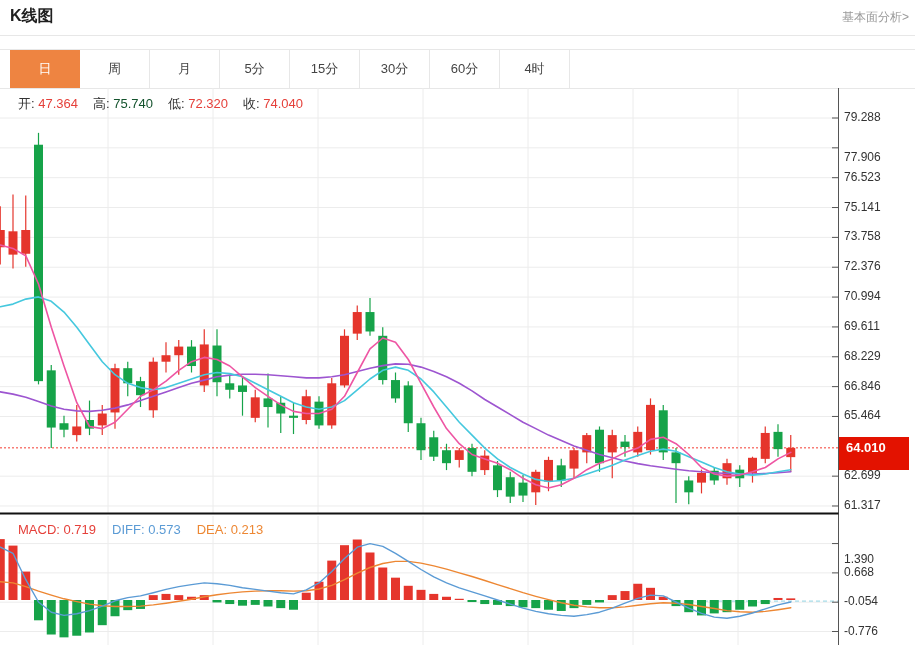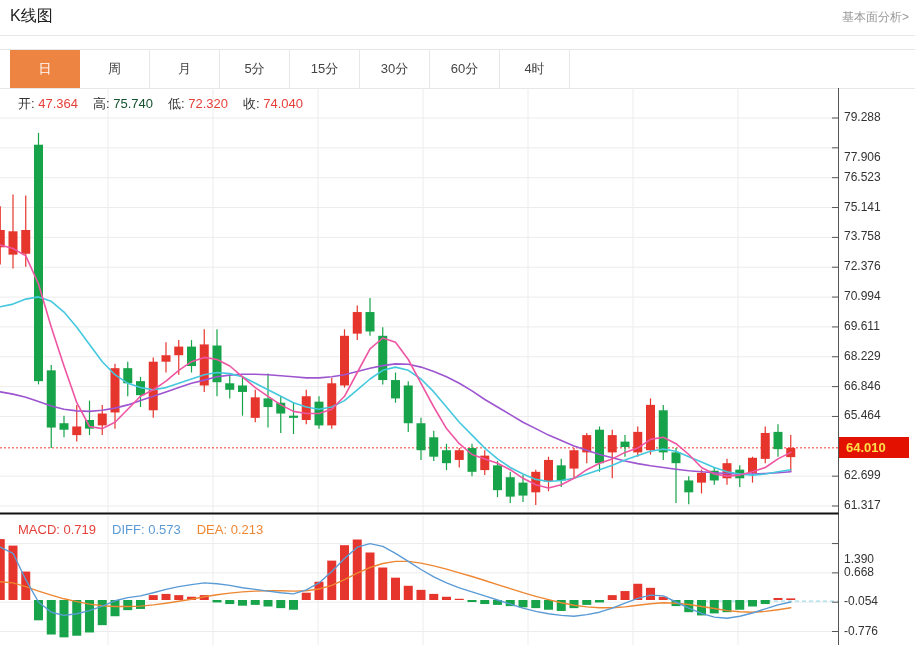--- a/index.html
+++ b/index.html
@@ -1,36 +1,36 @@
 <!DOCTYPE html>
 <html><head>
 <meta charset="utf-8">
 <style>
   html,body{margin:0;padding:0;background:#fff}
   #app{position:relative;width:915px;height:645px;background:#fff;overflow:hidden;
        font-family:"Liberation Sans","DejaVu Sans",sans-serif}
   .hline{position:absolute;left:0;width:915px;height:1px;background:#e7e7e7}
-  #page-title{position:absolute;left:10px;top:6px;font-size:16px;font-weight:normal;color:#1f1f1f}
+  #page-title{position:absolute;left:10px;top:6px;font-size:16px;font-weight:bold;color:#1f1f1f}
   #analysis-link{position:absolute;right:6px;top:9px;font-size:12px;color:#999;cursor:pointer;text-decoration:none}
   #tabs{position:absolute;left:10px;top:50px;display:flex;height:38px}
   .tab{box-sizing:border-box;width:70px;height:38px;line-height:38px;text-align:center;
        font-size:13px;color:#444;background:#fff;border-right:1px solid #e7e7e7;cursor:pointer}
   .tab.active{background:#ee8441;color:#fff;border-right:none}
   #chart-svg{position:absolute;left:0;top:0}
   .legend-row{position:absolute;display:flex;font-size:13px;white-space:nowrap}
   #ohlc-legend{left:18px;top:95px}
   #ohlc-legend .seg{margin-right:15px}
   #ma-legend{left:18px;top:115px}
   #ma-legend .seg{margin-right:20px}
   #macd-legend{left:18px;top:522px}
   #macd-legend .seg{margin-right:16px}
   .seg .lbl{color:#333}
   .ytick{position:absolute;left:844px;font-size:12px;color:#333}
-  #price-box{position:absolute;left:839px;top:437px;width:70px;height:21px;background:#e31200;
-             color:#fde047;font-size:13px;font-weight:bold;line-height:21px;padding-left:7px;box-sizing:border-box}
+  #price-box{position:absolute;left:839px;top:437px;width:70px;height:33px;background:#e31200;
+             color:#ffffff;font-size:13px;font-weight:bold;line-height:21px;padding-left:7px;box-sizing:border-box}
 </style>
 </head>
 <body>
 
 <div id="app">
   <div id="page-title">K线图</div>
   <a id="analysis-link" href="#">基本面分析&gt;</a>
   <div class="hline" style="top:35px"></div>
   <div class="hline" style="top:49px"></div>
   <div class="hline" style="top:88px"></div>

